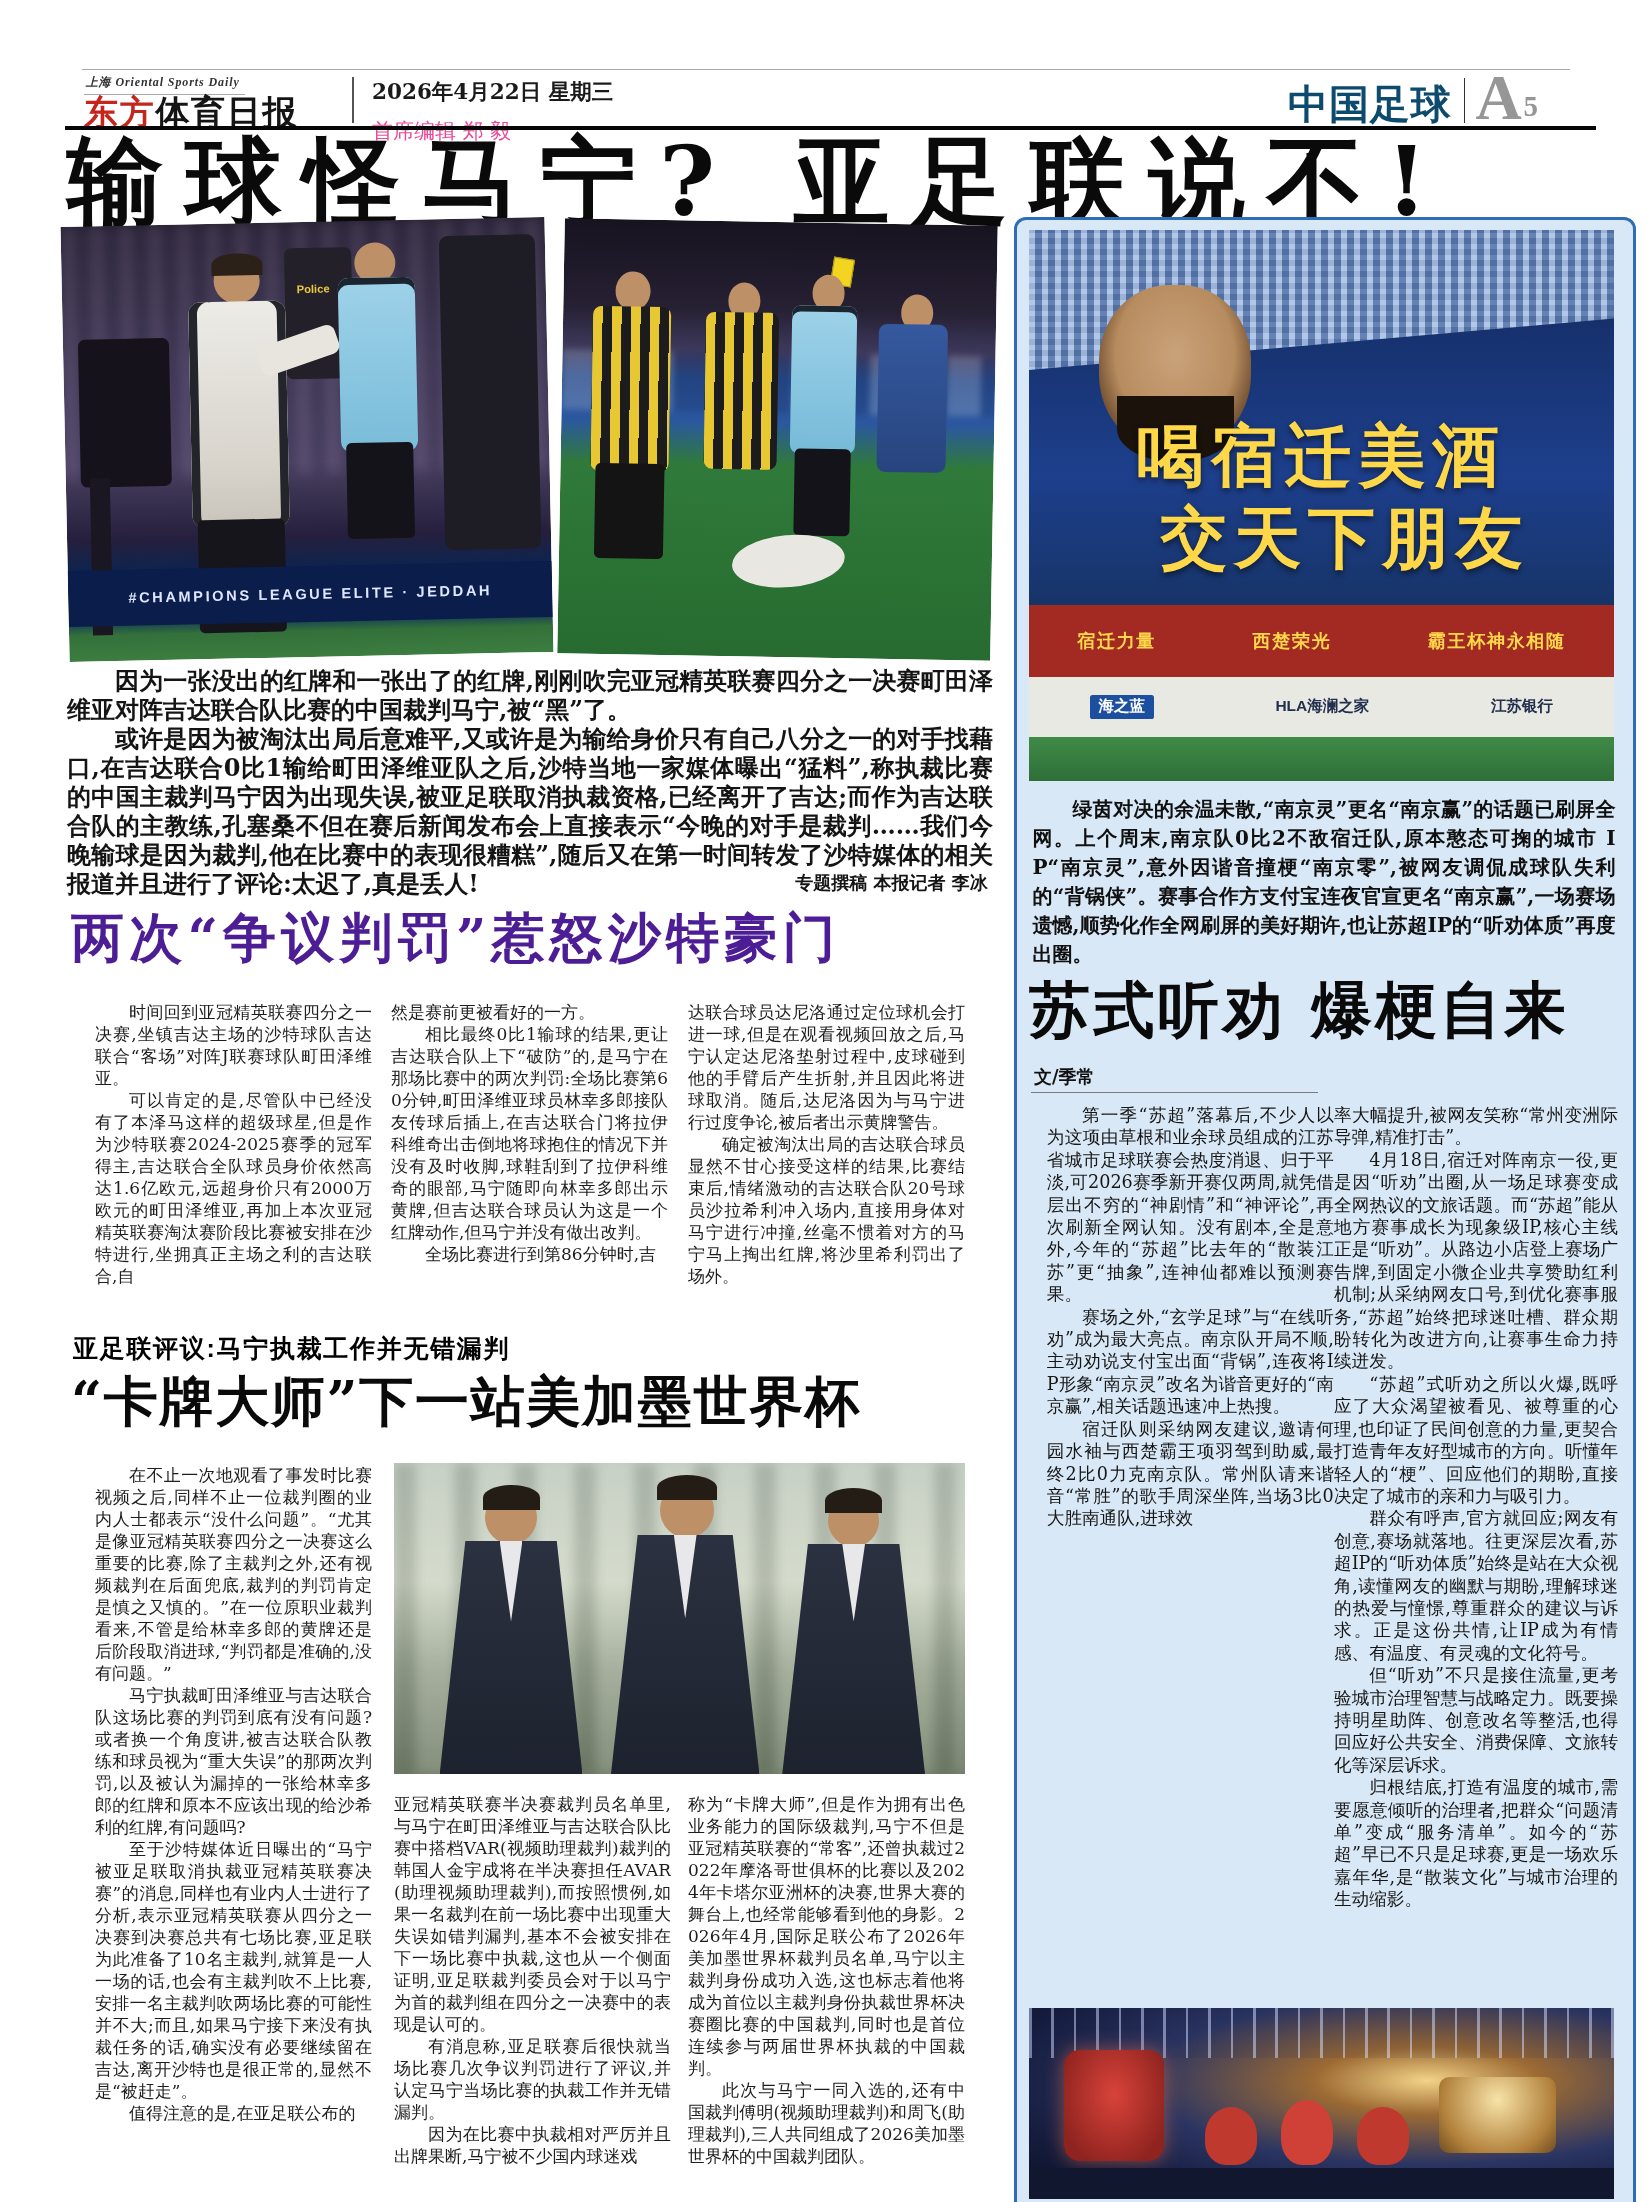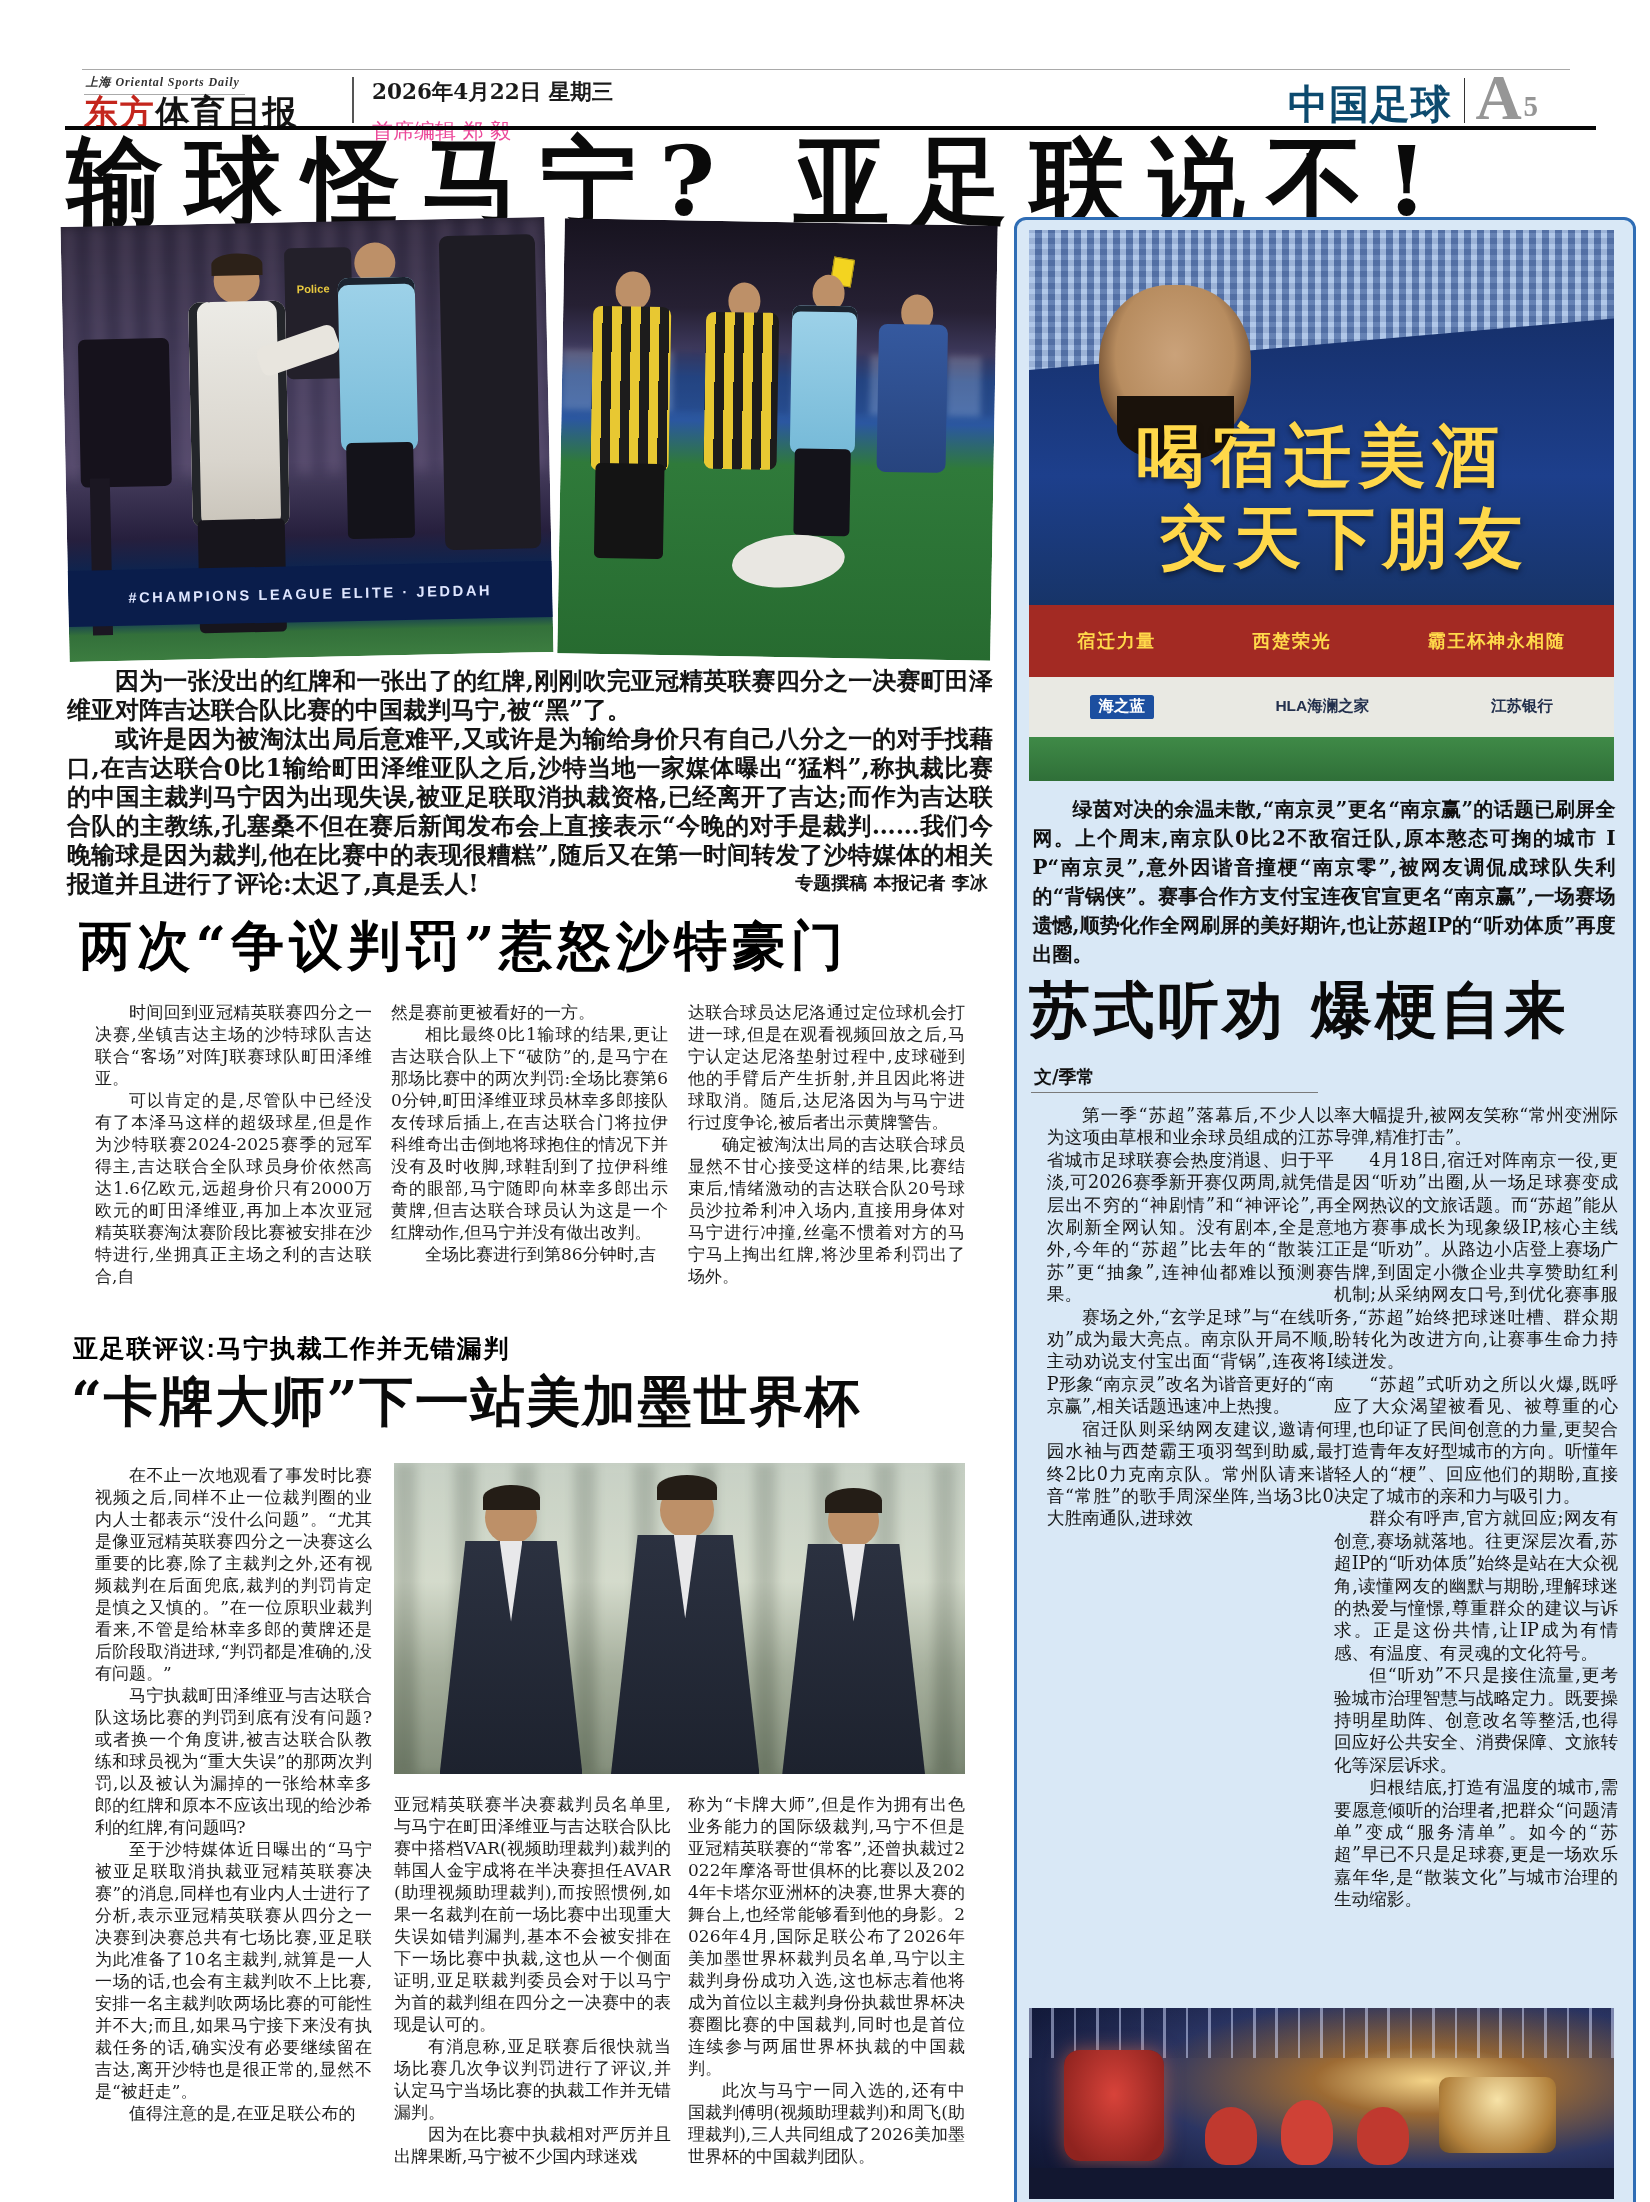--- a/index.html
+++ b/index.html
@@ -19,21 +19,21 @@
   .hdr-editor{font-size:21px;color:#ec4899;margin-top:11px;}
   .hdr-right{display:flex;align-items:flex-end;}
   .hdr-section{font-size:40px;font-weight:900;color:#0c4a6e;letter-spacing:0.9px;line-height:1;}
   .hdr-abar{width:1.7px;height:45px;background:#333;margin:0 10.3px 1.7px 12px;}
   .hdr-A{font-family:"Liberation Serif",serif;font-size:64px;font-weight:700;color:#969696;line-height:.82;}
   .hdr-5{font-family:"Liberation Serif",serif;font-size:29px;font-weight:700;color:#969696;margin:0 0 1.7px 1.7px;}
   .blackrule{background:#060606;height:4.3px;}
   
   .main-headline{font-size:96px;font-weight:900;letter-spacing:22.4px;line-height:1;
                  white-space:nowrap;color:#0a0a0a;margin:0;}
-  .a1-head{font-size:53px;font-weight:900;letter-spacing:5.2px;color:#000000;margin:8px;white-space:nowrap;}
+  .a1-head{font-size:53px;font-weight:900;letter-spacing:5.2px;color:#4c1d95;margin:0;white-space:nowrap;}
   .a2-kicker{font-family:"Liberation Sans",sans-serif;font-size:25px;font-weight:700;
              letter-spacing:1.7px;color:#000;}
   .a2-head{font-size:54px;font-weight:900;letter-spacing:1.7px;color:#0a0a0a;margin:0;white-space:nowrap;}
   
   .intro{font-size:24px;font-weight:700;line-height:29px;color:#141414;}
   .intro p{margin:0;text-indent:2em;text-align:justify;word-break:break-all;}
   .intro-byline{position:absolute;right:5.2px;bottom:0.9px;font-size:18px;font-weight:700;background:#fff;padding-left:12px;}
   .col{overflow:hidden;}
   .col p{margin:0;text-indent:2em;text-align:justify;word-break:break-all;}
   .col p.cont{text-indent:0;}

